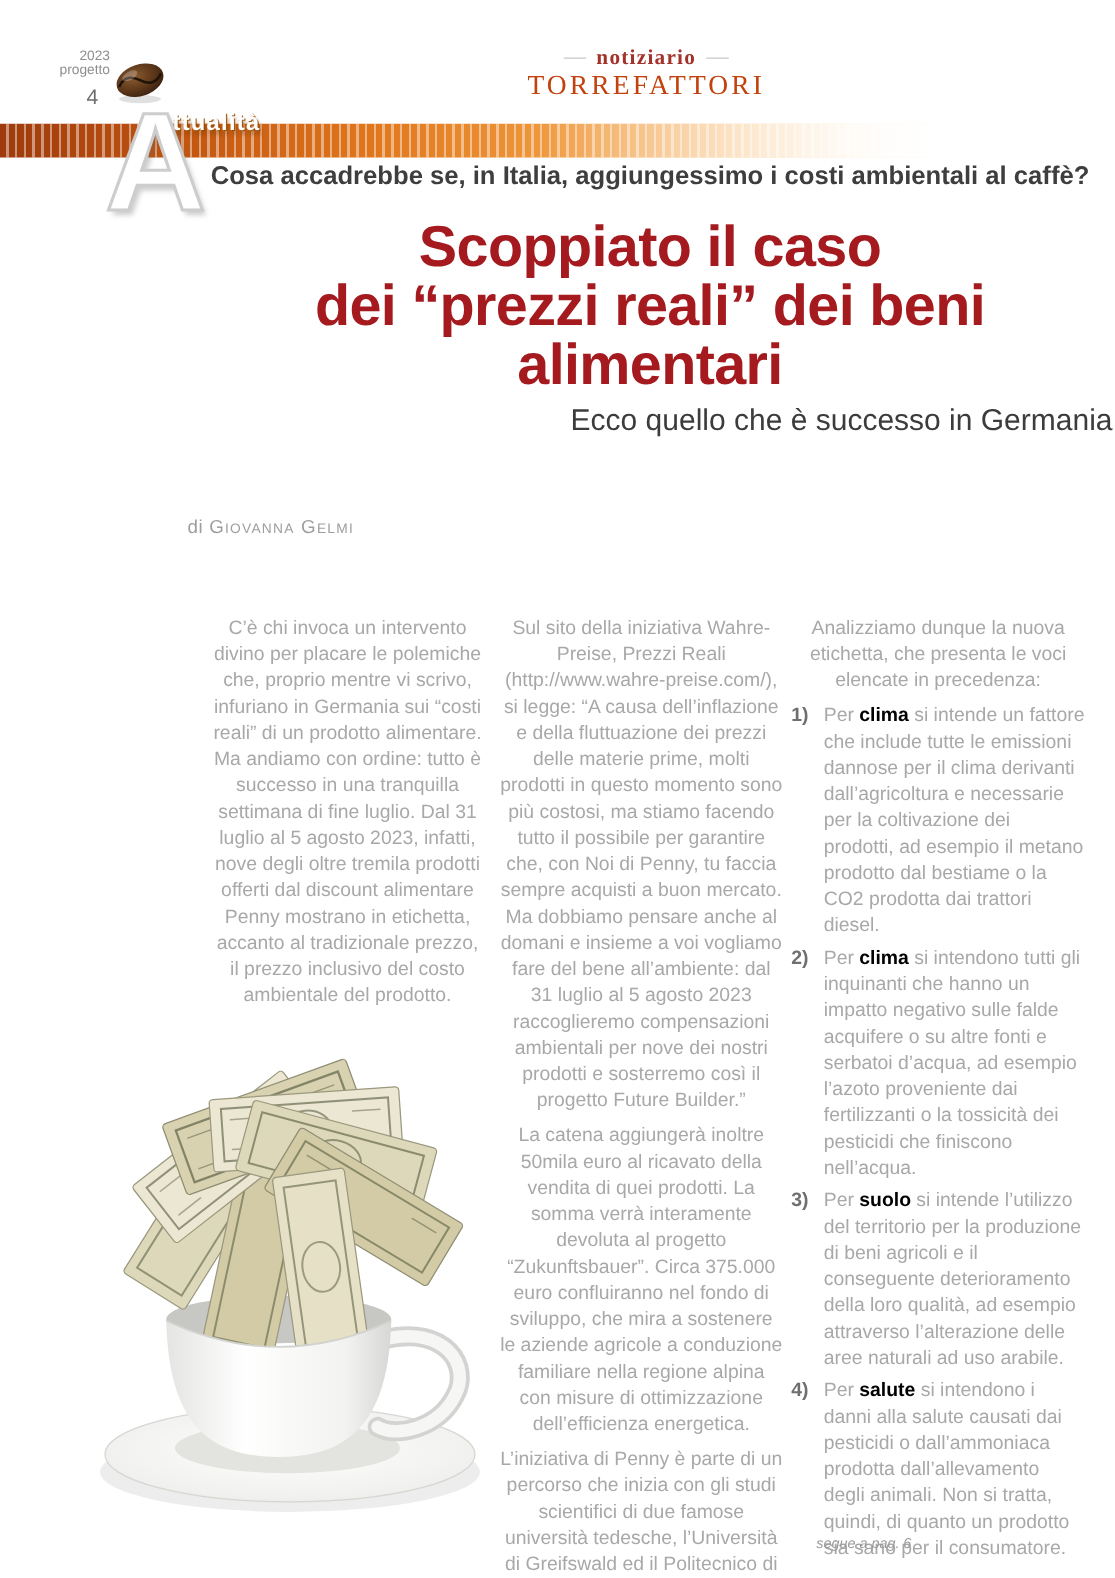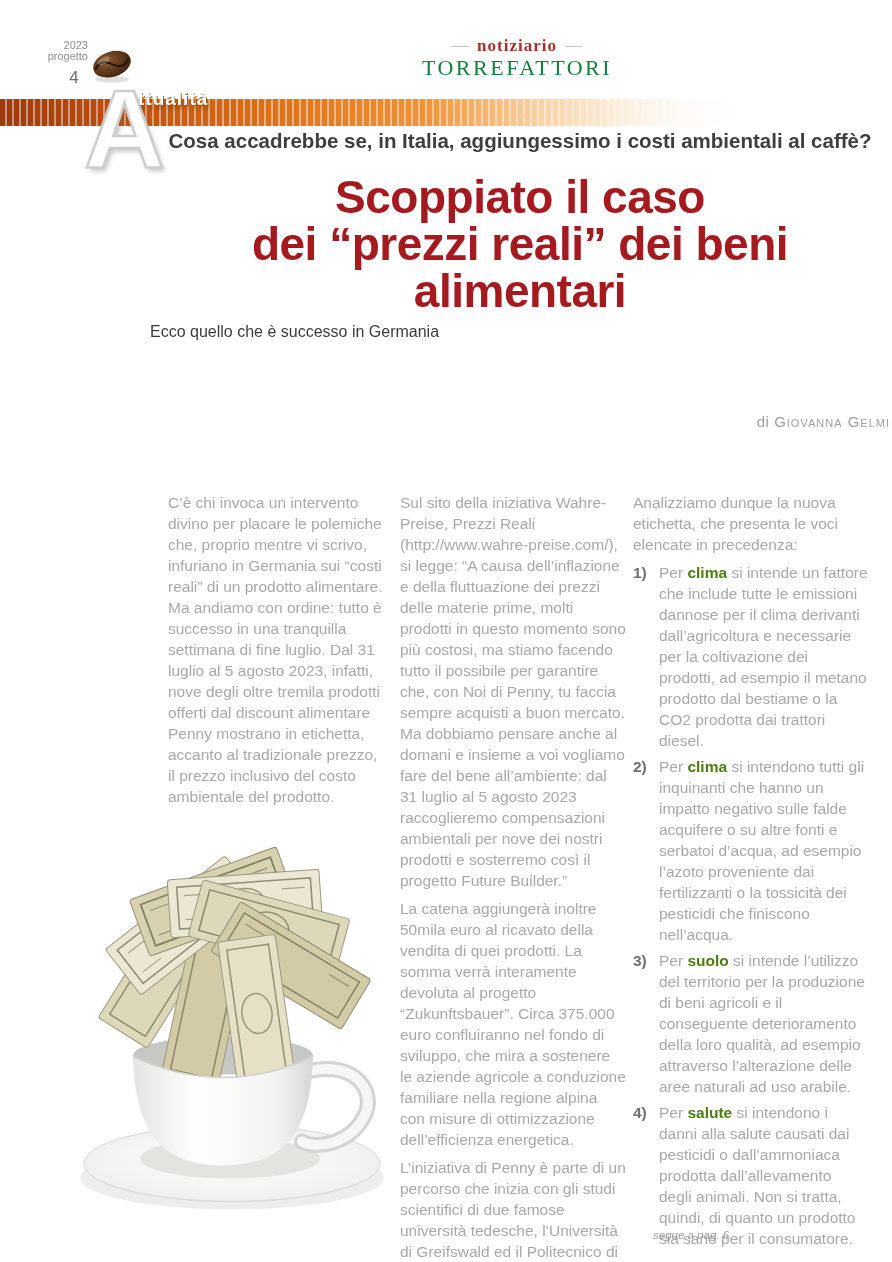--- a/index.html
+++ b/index.html
@@ -10,55 +10,55 @@
   .issue-date{position:absolute;left:40px;top:40px;width:48px;text-align:right;
               font-size:11px;line-height:11px;color:#8f8f8f;}
   .bean-svg{position:absolute;left:86px;top:44px;width:52px;height:42px;}
   .page-num{position:absolute;left:62px;top:68px;width:24px;text-align:center;
             font-size:17px;color:#6e6e6e;}
   .logo{position:absolute;left:392px;top:36px;width:250px;text-align:center;
         font-family:"Liberation Serif", serif;}
   .logo-top{display:flex;align-items:center;justify-content:center;gap:8px;}
   .logo-dash{display:inline-block;width:18px;height:1px;background:#c9c9c9;}
   .logo-top-text{font-weight:bold;color:#a3322a;font-size:17px;letter-spacing:1px;}
-  .logo-main{color:#15803d;font-size:22px;letter-spacing:2.5px;margin-top:-1px;}
+  .logo-main{color:#c2410c;font-size:22px;letter-spacing:2.5px;margin-top:-1px;}
 
   
   .band{position:absolute;left:0;top:99px;width:775px;height:27px;
     background:
       linear-gradient(to right, rgba(255,255,255,0) 55%, rgba(255,255,255,.85) 88%, #fff 97%),
       repeating-linear-gradient(90deg, rgba(255,255,255,0) 0 5px, rgba(255,255,255,.45) 5px 7px),
       linear-gradient(to right,#9e3a0c 0%,#c1540f 18%,#e0761c 38%,#f09a3e 58%,#f8c180 75%,#fde3c2 88%,#ffffff 100%);}
   .section-a{position:absolute;left:84px;top:74px;font-size:112px;line-height:1;
              font-weight:bold;color:#ffffff;-webkit-text-stroke:2.5px #cdcdcd;
              text-shadow:3px 4px 4px rgba(110,110,110,.35);}
   .section-label{position:absolute;left:138px;top:88px;color:#ffffff;font-weight:bold;
              font-size:19px;letter-spacing:1px;
              text-shadow:1px 1px 0 rgba(150,75,0,.85), 2px 4px 3px rgba(120,60,0,.45);}
 
   
   .kicker{position:absolute;left:150px;top:129px;width:740px;text-align:center;
           font-size:20.5px;font-weight:bold;color:#3e3e3e;}
   .title{position:absolute;left:120px;top:174px;width:800px;text-align:center;
          color:#a51a1e;font-weight:bold;font-size:46px;line-height:47px;letter-spacing:-.5px;}
-  .subtitle{position:absolute;left:150px;top:323px;width:740px;text-align:left;
-            font-size:16px;color:#3c3c3c;}
-  .byline{position:absolute;left:150px;top:413px;width:740px;text-align:right;
+  .subtitle{position:absolute;left:150px;top:323px;width:740px;text-align:right;
+            font-size:24px;color:#3c3c3c;}
+  .byline{position:absolute;left:150px;top:413px;width:740px;text-align:left;
           font-size:15px;color:#9e9e9e;letter-spacing:.5px;}
   .byline .name{font-variant:small-caps;letter-spacing:1px;}
 
   
   .col{position:absolute;top:492px;font-size:15.5px;line-height:21px;color:#a8a8a8;}
-  .col p{margin:0 0 7px 0;}
+  .col p{margin:0 0 7px 0;text-align:center;}
   .col-1{left:168px;width:220px;}
   .col-2{left:400px;width:226px;}
   .col-3{left:633px;width:235px;}
   .li{position:relative;padding-left:26px;margin-bottom:5px;}
   .li .num{position:absolute;left:0;top:0;font-weight:bold;color:#6f6f6f;}
-  .li .term{font-weight:bold;color:#4d7c0f;}
+  .li .term{font-weight:bold;color:#000000;}
   .continuation{position:absolute;left:653px;top:1229px;width:235px;text-align:left;
                 font-style:italic;font-size:11.5px;color:#9a9a9a;}
 
   
   .photo{position:absolute;left:45px;top:812px;width:345px;height:428px;}
 </style>
 </head>
 <body>
 
 <div class="page">

